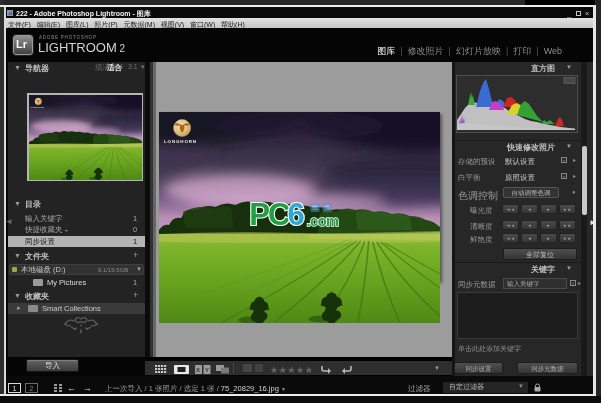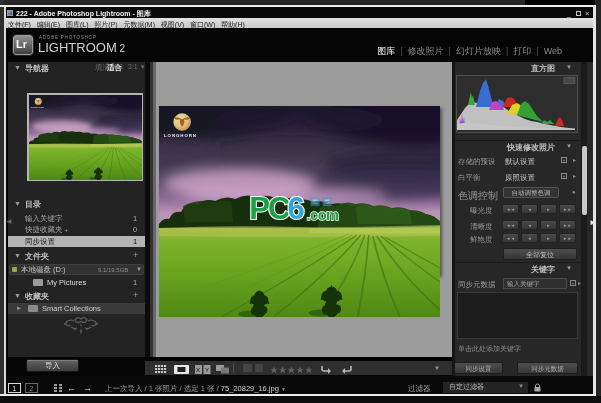--- a/index.html
+++ b/index.html
@@ -105,21 +105,21 @@
 <div class="abs" style="left:26px;top:358.5px;width:53px;height:13px;border-radius:2px;background:linear-gradient(#636363,#3c3c3c);border:1px solid #161616;box-shadow:inset 0 1px 0 #808080;color:#e0e0e0;font-size:7.5px;text-align:center;line-height:12px;">导入</div>
 <div class="abs" style="left:88px;top:378px;width:53px;height:13px;border-radius:2px;background:linear-gradient(#636363,#3c3c3c);border:1px solid #161616;box-shadow:inset 0 1px 0 #808080;color:#e0e0e0;font-size:7.5px;text-align:center;line-height:12px;">导出</div>
 
 <div class="abs" style="left:5px;top:217px;color:#6a6a6a;font-size:8px;">◄</div>
 
 <div class="abs" style="left:145px;top:62px;width:5px;height:313px;background:#0b0b0b"></div>
 <div class="abs" style="left:150px;top:62px;width:3px;height:295px;background:#333333"></div>
 <div class="abs" style="left:153px;top:62px;width:3px;height:295px;background:#676767"></div>
 <div class="abs" style="left:156px;top:62px;width:296px;height:295px;background:#9c9c9c"></div>
 
-<div class="abs" style="left:159px;top:106px;width:281px;height:169px;box-shadow:2px 2px 3px rgba(0,0,0,0.45);">
+<div class="abs" style="left:159px;top:112px;width:281px;height:169px;box-shadow:2px 2px 3px rgba(0,0,0,0.45);">
 <svg width="281" height="211" viewBox="0 0 280 211" preserveAspectRatio="none">
       <use href="#scene"></use>
 <g font-family="Liberation Sans,sans-serif" font-weight="bold">
 <text x="90" y="113" font-size="31" fill="#1f9e43" stroke="#ffffff" stroke-width="2.2" paint-order="stroke" letter-spacing="-2">PC<tspan fill="#2fa6d4" dx="-1">6</tspan></text>
 <g fill="#3f9fd4" opacity="0.5">
           <rect x="151" y="91" width="9" height="9" rx="1"></rect>
           <rect x="163" y="91" width="9" height="9" rx="1"></rect>
           <rect x="153" y="93.5" width="5" height="1.5" fill="#cfe8f4"></rect>
           <rect x="165" y="93.5" width="5" height="1.5" fill="#cfe8f4"></rect>
           <rect x="153" y="96.5" width="5" height="1.5" fill="#cfe8f4"></rect>

